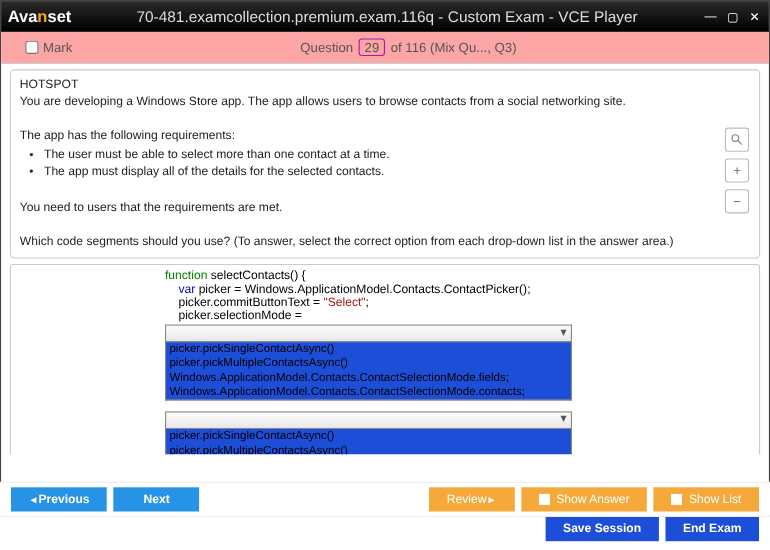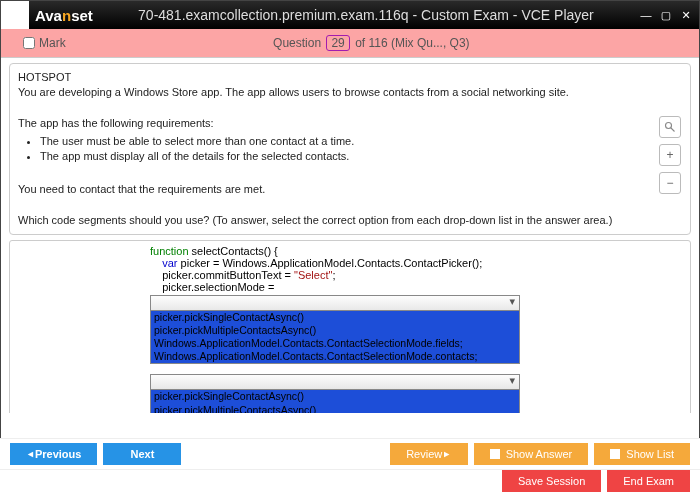--- a/index.html
+++ b/index.html
@@ -1,18 +1,18 @@
 <!DOCTYPE html>
 <html><head>
 <meta charset="utf-8">
 <style>
 * { margin: 0; padding: 0; box-sizing: border-box; font-family: Arial, sans-serif; }
 body { background: #fff; width: 700px; height: 500px; overflow: hidden; border: 1px solid #444; }
 
-.titlebar { background: linear-gradient(#2a2a2a, #000); color: #fff; height: 28px; display: flex; align-items: center; padding: 0 6px; font-size: 11px; margin-left: 28px; }
+.titlebar { background: linear-gradient(#2a2a2a, #000); color: #fff; height: 28px; display: flex; align-items: center; padding: 0 6px; font-size: 11px; }
 .titlebar .logo { display: flex; align-items: center; font-weight: bold; font-size: 15px; color: #fff; }
 .titlebar .logo b { color: #f5a623; font-weight: bold; }
 .titlebar .title { flex: 1; text-align: center; font-size: 14px; color: #ddd; }
 .titlebar .win-controls { display: flex; gap: 6px; }
 .titlebar .win-controls span { width: 14px; text-align: center; cursor: pointer; font-size: 11px; }
 
 .qs-header { background: #fca5a5; border-bottom: 1px solid #ccc; padding: 6px 22px; display: flex; align-items: center; font-size: 12px; color: #555; }
 .qs-header .mark { display: flex; align-items: center; gap: 4px; }
 .qs-header .mark input { width: 12px; height: 12px; }
 .qs-header .center { flex: 1; text-align: center; }
@@ -39,21 +39,21 @@
 
 .footer { position: absolute; bottom: 0; left: 0; right: 0; }
 .toolbar { display: flex; align-items: center; padding: 4px 10px; gap: 6px; background: #fff; border-top: 1px solid #eee; }
 .toolbar .spacer { flex: 1; }
 .btn { height: 22px; padding: 0 16px; font-size: 11px; color: #fff; border: none; cursor: pointer; display: flex; align-items: center; justify-content: center; min-width: 78px; }
 .btn-blue { background: #2693e6; font-weight: bold; }
 .btn-blue.arrow-l::before { content: "◄ "; font-size: 9px; }
 .btn-orange { background: #f5a93b; }
 .btn-orange .chk { display: inline-block; width: 10px; height: 10px; background: #fff; margin-right: 6px; vertical-align: middle; }
 .btn-orange.arrow-r::after { content: " ►"; font-size: 9px; }
-.btn-dark { background: #ef4444; }
+.btn-dark { background: #1d4ed8; font-weight: bold; }
 
 .row2 { justify-content: flex-end; padding-top: 0; padding-bottom: 8px; }
 </style>
 </head>
 <body>
 
 <div class="titlebar">
   <div class="logo">
     <span>Ava</span>
       <b>n</b>
@@ -83,21 +83,21 @@
   <div class="qtext">
     <div>HOTSPOT</div>
     <div>You are developing a Windows Store app. The app allows users to browse contacts from a social networking site.</div>
     <br>
     <div>The app has the following requirements:</div>
     <ul>
       <li>The user must be able to select more than one contact at a time.</li>
       <li>The app must display all of the details for the selected contacts.</li>
     </ul>
     <br>
-    <div>You need to contact that the requirements are met.</div>
+    <div>You need to users that the requirements are met.</div>
     <br>
     <div>Which code segments should you use? (To answer, select the correct option from each drop-down list in the answer area.)</div>
   </div>
 
   <div class="zoom-controls">
     <div class="magnifier">
       <svg viewBox="0 0 16 16">
           <circle cx="6" cy="6" r="4" fill="none" stroke="#888" stroke-width="1.5"></circle>
           <line x1="9" y1="9" x2="14" y2="14" stroke="#888" stroke-width="1.5"></line>
         </svg>

